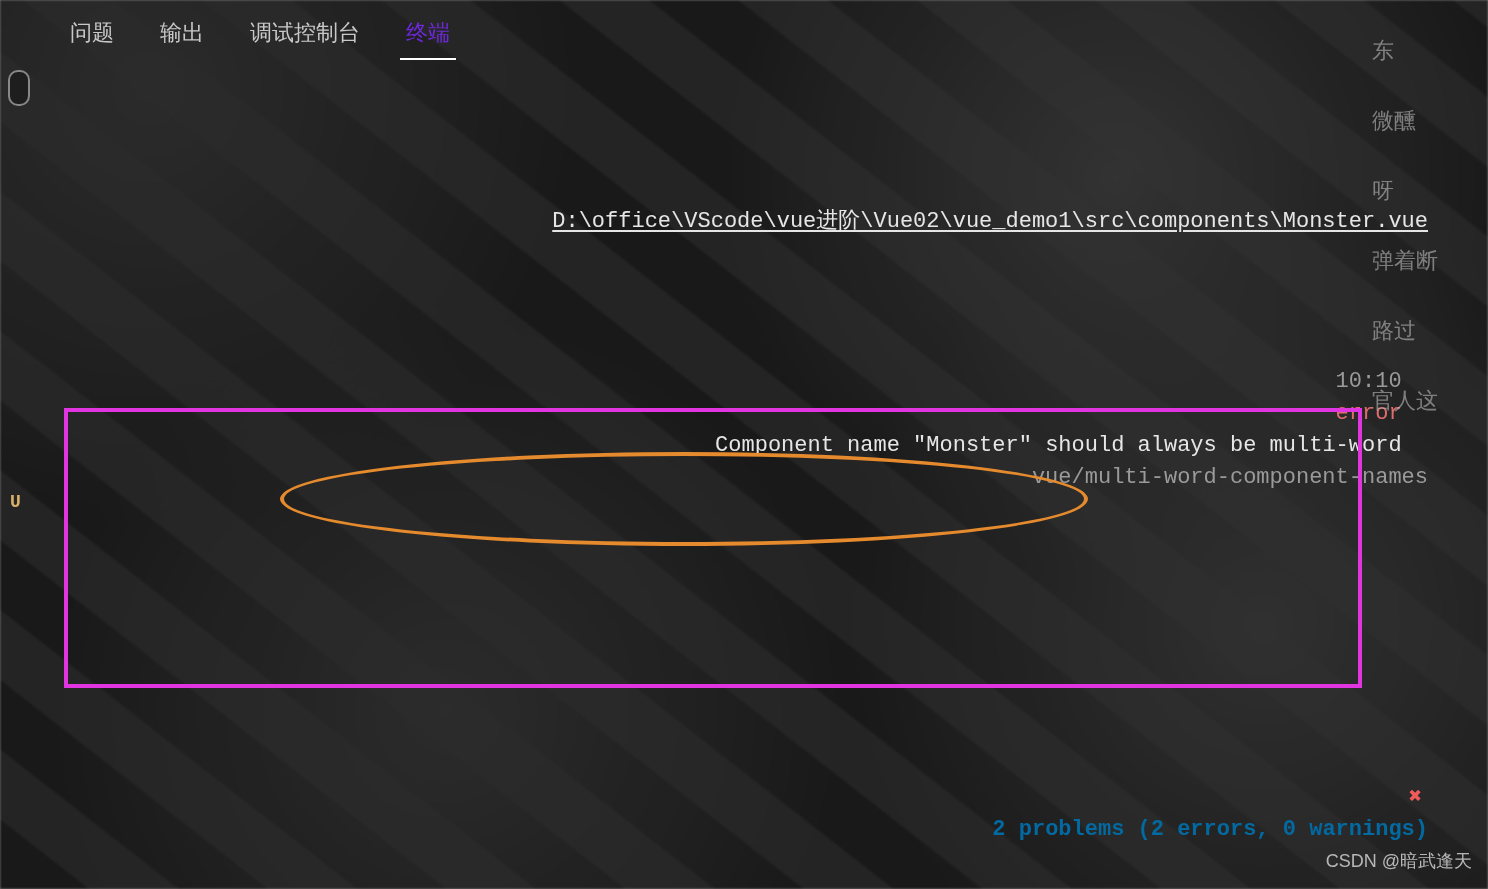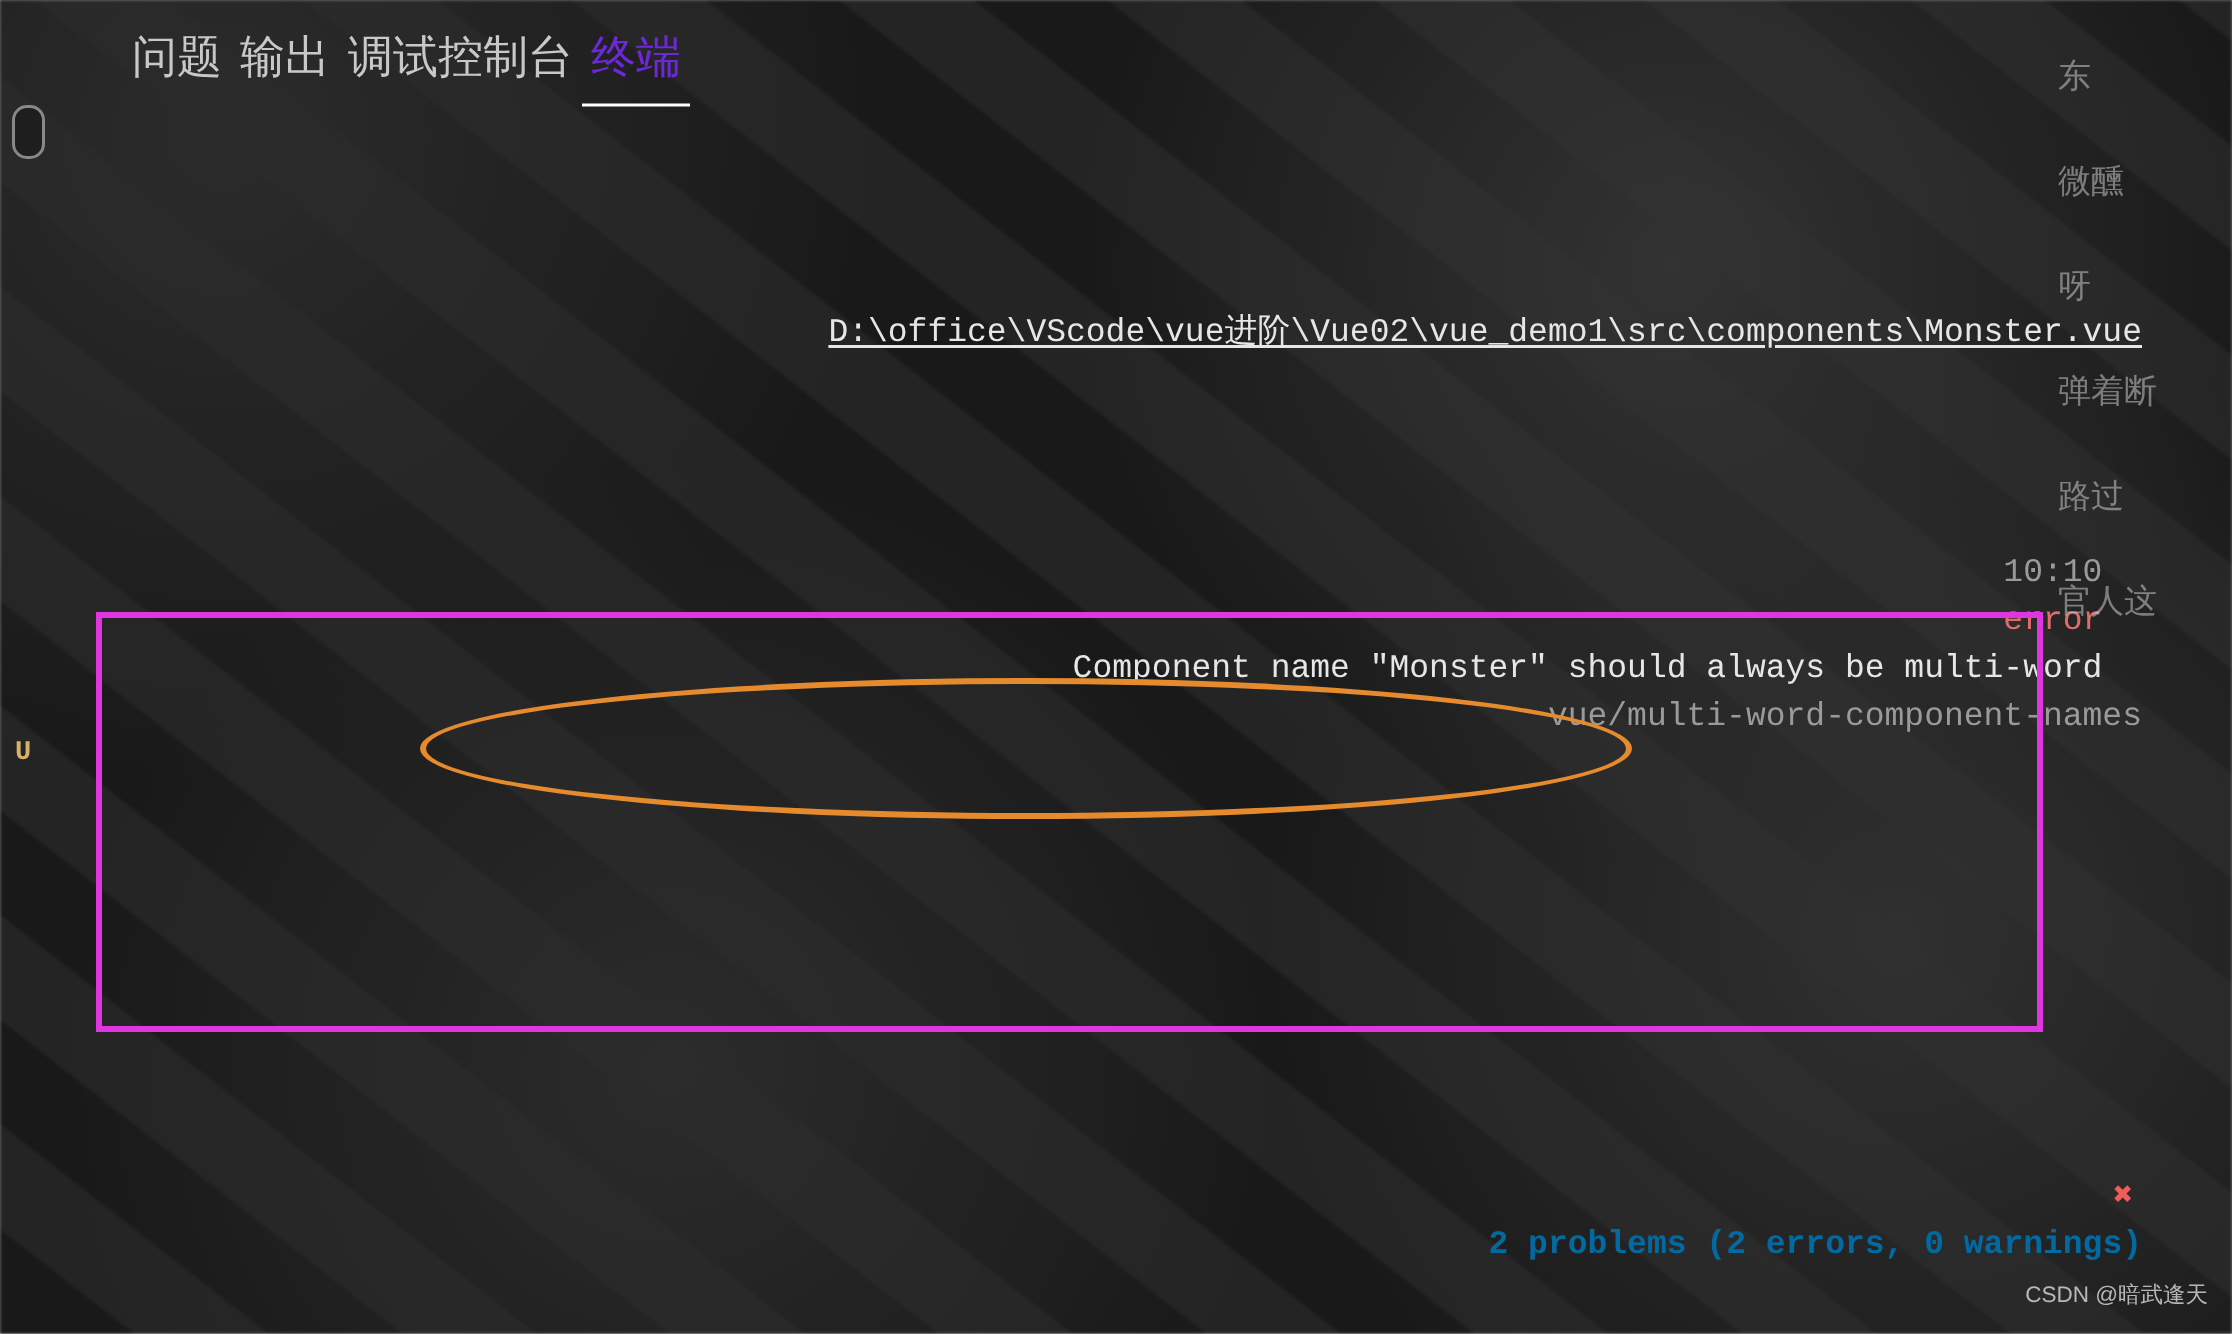--- a/index.html
+++ b/index.html
@@ -17,21 +17,21 @@
   .overlay{position:absolute;inset:0;background:rgba(20,20,20,.52);}
   .stage{position:absolute;inset:0;}
 
   
   .gutter{position:absolute;left:0;top:0;width:35px;height:100%;}
   .gutter .hole{position:absolute;left:8px;top:70px;width:18px;height:32px;
     border:2px solid #888;border-radius:10px;background:#1e1e1e;}
   .gutter .u{position:absolute;left:10px;top:492px;color:#d8b06a;font-size:18px;font-weight:600;}
 
   
-  .tabs{position:absolute;left:82px;top:18px;display:flex;font-size:30px;
+  .tabs{position:absolute;left:64px;top:18px;display:flex;gap:34px;font-size:22px;
     font-family:"Microsoft YaHei","PingFang SC",sans-serif;color:#c8c8c8;}
   .tab{padding:0 6px 10px;cursor:pointer;}
   .tab.active{color:#6d28d9;border-bottom:2px solid #fff;}
 
   
   .term{position:absolute;left:85px;top:78px;right:60px;bottom:30px;
     font-size:22px;line-height:32px;white-space:pre-wrap;word-break:break-all;}
   .row{min-height:32px;text-align:right;}
   .path{color:#e6e6e6;text-decoration:underline;text-underline-offset:3px;}
   .loc{color:#9a9a9a;}
@@ -47,21 +47,21 @@
   .annot-rect{position:absolute;border:4px solid #e235e2;pointer-events:none;}
   .annot-ellipse{position:absolute;border:4px solid #e68a2e;border-radius:50%;pointer-events:none;}
 
   
   .lyrics{position:absolute;right:14px;top:16px;width:160px;color:#c9c9c9;
     font-family:"Microsoft YaHei","PingFang SC",sans-serif;font-size:22px;
     line-height:70px;text-align:left;opacity:.55;white-space:nowrap;overflow:hidden;}
   .lyrics div{padding-left:58px;}
 
   .watermark{position:absolute;right:16px;bottom:16px;color:#d0d0d0;
-    font-family:"Microsoft YaHei","PingFang SC",sans-serif;font-size:15px;opacity:.85;}
+    font-family:"Microsoft YaHei","PingFang SC",sans-serif;font-size:18px;opacity:.85;}
 </style>
 </head>
 <body>
 
 <div class="bg"></div>
 <div class="overlay"></div>
 
 <div class="stage">
 
   <div class="gutter">

